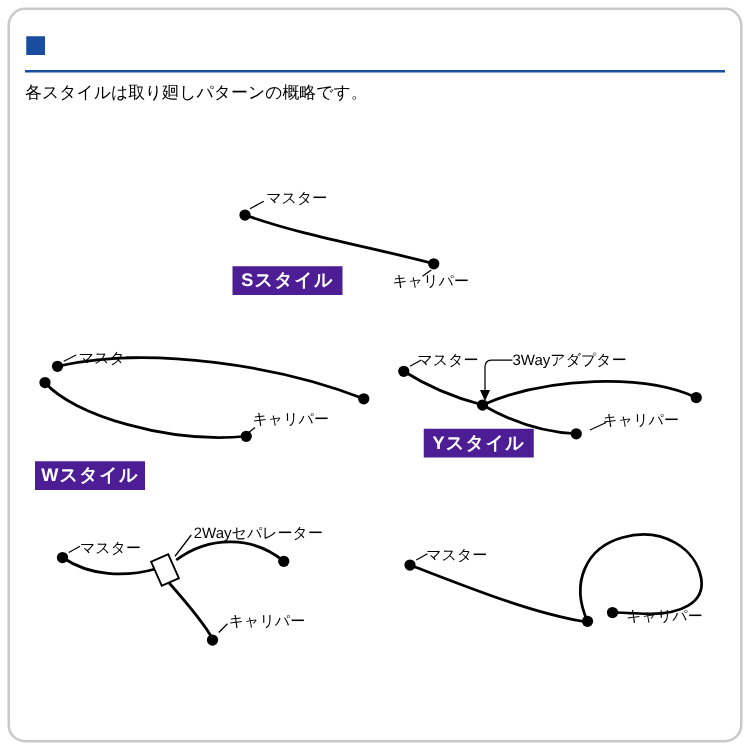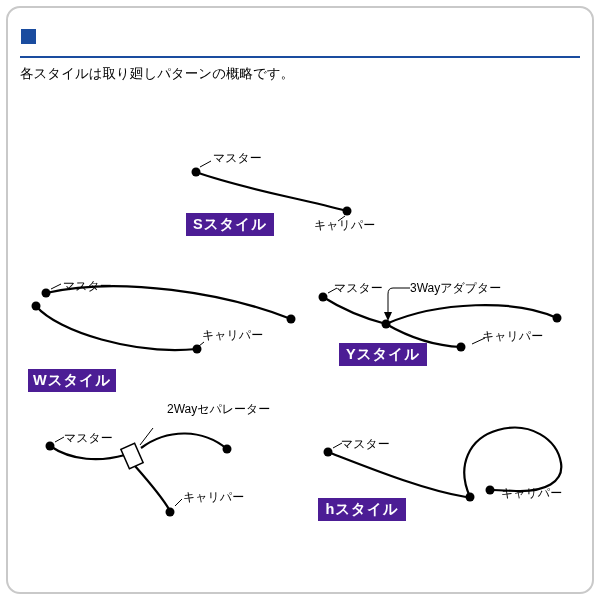--- a/index.html
+++ b/index.html
@@ -103,19 +103,18 @@
   <span class="label" style="left:63px;top:279px;">マスター</span>
   <span class="label" style="left:202px;top:328px;">キャリパー</span>
   <div class="style-box" style="left:28px;top:341px;margin-top:28px;">Wスタイル</div>
 
   <span class="label" style="left:334px;top:281px;">マスター</span>
   <span class="label" style="left:410px;top:281px;">3Wayアダプター</span>
   <span class="label" style="left:482px;top:329px;">キャリパー</span>
   <div class="style-box" style="left:318px;top:343px;margin-left:21px;">Yスタイル</div>
 
   <span class="label" style="left:64px;top:431px;">マスター</span>
-  <span class="label" style="left:155px;top:402px;margin-left:12px;">2Wayセパレーター</span>
+  <span class="label" style="left:155px;top:419px;">2Wayセパレーター</span>
   <span class="label" style="left:183px;top:490px;">キャリパー</span>
 
   <span class="label" style="left:341px;top:437px;">マスター</span>
   <span class="label" style="left:501px;top:486px;">キャリパー</span>
-  <div class="style-box" style="left:318px;top:498px;">hスタイル</div>
 </div>
 
 </body></html>

